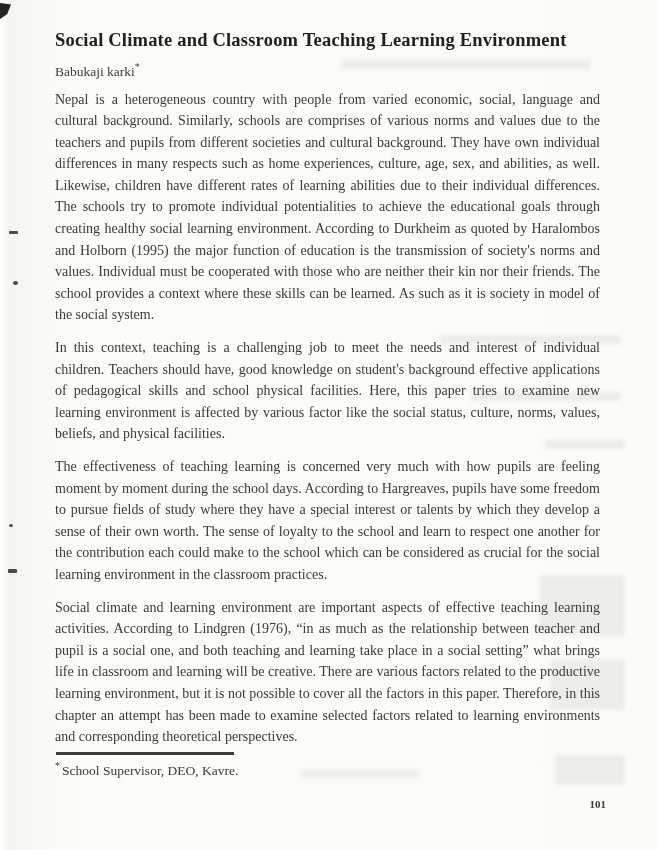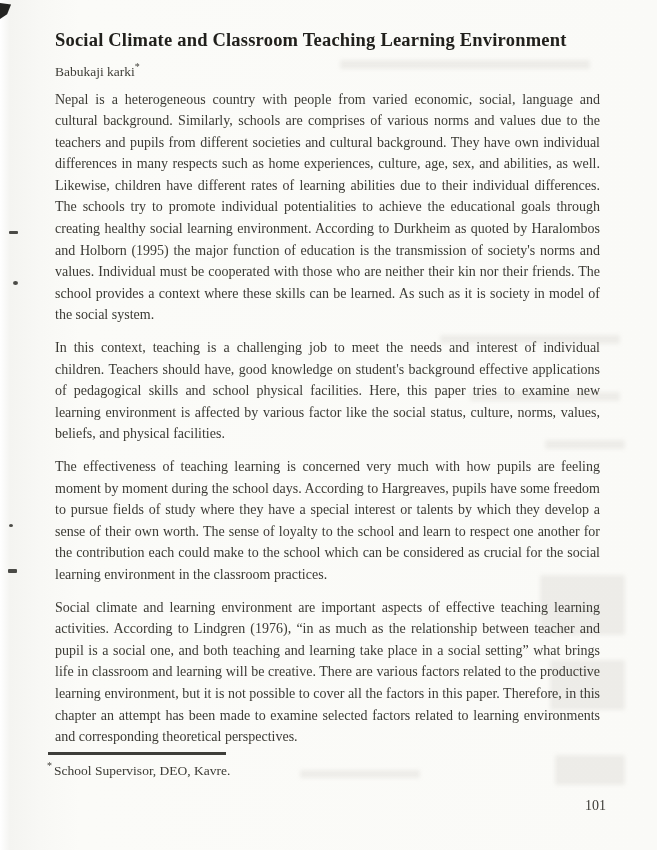--- a/index.html
+++ b/index.html
@@ -60,37 +60,38 @@
     color: #3b3a34;
   }
   h2.section-heading {
     margin: 15px 0 11px 0;
     font-size: 15.5px;
     font-weight: bold;
     color: #23221e;
   }
   .footnote-block {
     position: absolute;
-    left: 47px; top: 752px; width: 545px;
+    left: 55px; top: 752px; width: 545px;
   }
   .footnote-rule {
     width: 178px; height: 3px;
     background: #3e3e3a;
     margin: 0 0 5px 1px;
   }
   .footnote-text {
     font-size: 13.5px;
     color: #3b3a34;
   }
   .footnote-text sup { font-size: 10px; margin-right: 2px; }
   .page-number {
     position: absolute;
     right: 51px; top: 798px;
-    font-size: 14px;
+    font-size: 11px;
     color: #3e3d37;
+    font-weight: bold;
   }
 </style>
 </head>
 <body>
 
 <div class="scan-page">
 
   <div class="corner-smudge"></div>
   <div class="mark" style="left:9px;  top:231px; width:9px; height:3px;"></div>
   <div class="mark" style="left:13px; top:281px; width:5px; height:4px; border-radius:50%;"></div>

